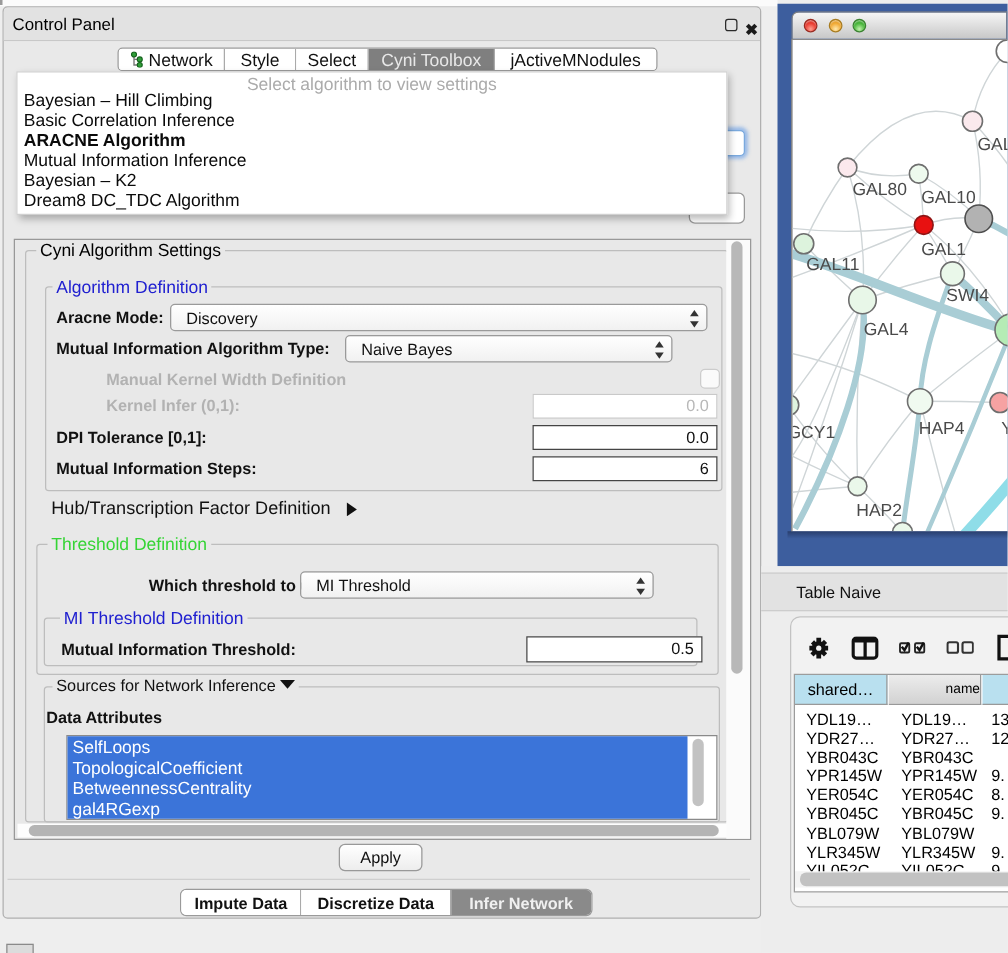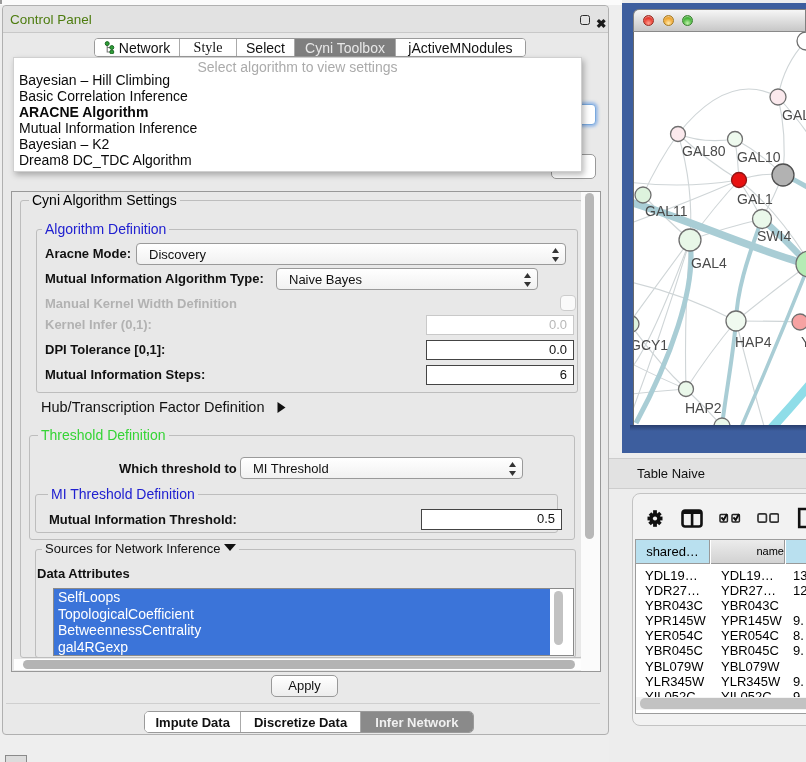--- a/index.html
+++ b/index.html
@@ -1,20 +1,20 @@
 <!DOCTYPE html>
 <html><head>
 <meta charset="utf-8">
 <style>
   * { margin:0; padding:0; box-sizing:border-box; }
   html,body { width:806px; height:762px; overflow:hidden; background:#eeeeee;
     font-family:"Liberation Sans", sans-serif; }
   .abs { position:absolute; }
   .lbl { font-size:13px; line-height:15px; font-weight:bold; color:#111; }
-  .dis { color:#b2b2b2; }
+  .dis { color:#b2b2b2;margin-left:40px; }
   .grp { position:absolute; border:1px solid #bdbdbd; border-radius:3px; }
   .gt { position:absolute; top:-8px; background:#e8e8e8; padding:0 3px; font-size:14px; }
   .combo { position:absolute; border:1px solid #9a9a9a; border-radius:4px;
     background:linear-gradient(#ffffff,#f1f1f1); font-size:13px; color:#111; }
   .combo .tx { position:absolute; left:12px; top:3px; }
   .stepper { position:absolute; right:5px; top:3px; width:9px; }
   .field { position:absolute; border:1px solid #444; background:#fff; font-size:13px; line-height:18px;
     color:#111; text-align:right; padding-right:6px; }
   .tabseg { display:flex; align-items:center; justify-content:center; font-size:inherit;
     color:#111; border-right:1px solid #aaa; background:#fff; }
@@ -25,34 +25,34 @@
 <div class="abs" style="left:0;top:0;width:622px;height:5px;background:#fbfbfb;"></div>
 <div class="abs" style="left:0;top:0;width:2px;height:4px;background:#9a9a9a;"></div>
 
 <div class="abs" style="left:622px;top:3px;width:184px;height:450px;background:#3d5e9e;"></div>
 
 <div class="abs" style="left:2px;top:5px;width:607px;height:730px;background:#e9e9e9;
   border:1px solid #b0b0b0;border-radius:4px;">
 
   <div class="abs" style="left:0;top:0;width:100%;height:27px;background:#e2e2e2;
     border-bottom:1px solid #c8c8c8;border-radius:4px 4px 0 0;"></div>
-  <div class="abs" style="left:7px;top:6px;font-size:13.5px;color:#4d7c0f;">Control Panel</div>
+  <div class="abs" style="left:7px;top:6px;font-size:13.5px;color:#000000;">Control Panel</div>
   <div class="abs" style="left:577px;top:9px;width:10px;height:10px;border:1.4px solid #2a2a2a;border-radius:2.5px;"></div>
   <div class="abs" style="left:593px;top:10px;font-size:12.5px;font-weight:bold;color:#1a1a1a;">✖</div>
 
   <div class="abs" style="left:91px;top:32px;width:432px;height:19px;display:flex;
     border:1px solid #9a9a9a;border-radius:4px;overflow:hidden;background:#fff;font-size:14px;">
     <div class="tabseg" style="width:85px;">
       <svg width="12" height="13" viewBox="0 0 12 13" style="margin-right:3px;">
         <path d="M3.2 3 L3.2 11 L7.5 11 M3.2 6.5 L7.5 6.5" stroke="#777" stroke-width="1.1" fill="none"></path>
         <circle cx="3.2" cy="2.6" r="2" fill="#2f9e38" stroke="#14611c" stroke-width="0.9"></circle>
         <circle cx="7.8" cy="6.5" r="2" fill="#2f9e38" stroke="#14611c" stroke-width="0.9"></circle>
         <circle cx="7.8" cy="11" r="2" fill="#2f9e38" stroke="#14611c" stroke-width="0.9"></circle>
       </svg>Network</div>
-    <div class="tabseg" style="width:57px;font-family:Liberation Serif, serif;">Style</div>
+    <div class="tabseg" style="width:57px;">Style</div>
     <div class="tabseg" style="width:58px;">Select</div>
     <div class="tabseg" style="width:101px;background:#7f7f7f;color:#e8e8e8;">Cyni Toolbox</div>
     <div class="tabseg" style="width:129px;border-right:none;">jActiveMNodules</div>
   </div>
 
   <div class="abs" style="left:560px;top:98px;width:33px;height:21px;border:1px solid #7aa9dd;
     border-radius:4px;background:#fff;box-shadow:0 0 3px 2px rgba(90,150,230,0.55);"></div>
   <div class="abs" style="left:548px;top:148px;width:45px;height:25px;border:1px solid #999;
     border-radius:5px;background:#fff;"></div>
 

